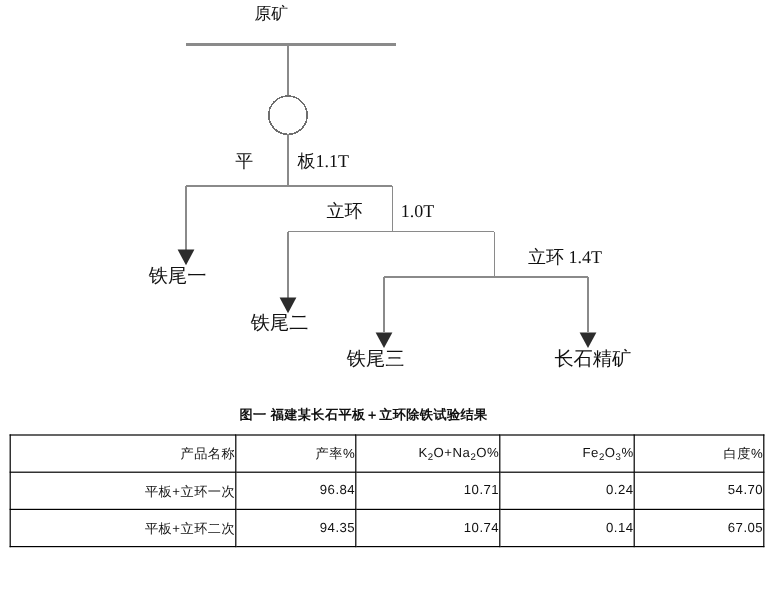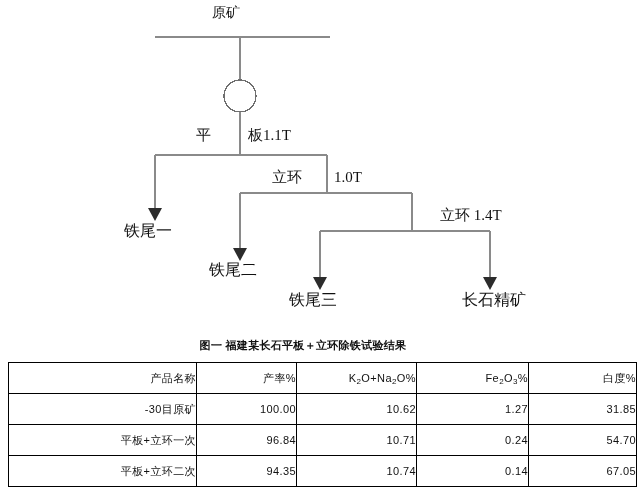--- a/index.html
+++ b/index.html
@@ -150,27 +150,20 @@
     <tr>
       <th>产品名称</th>
       <th>产率%</th>
       <th><span>K</span><sub>2</sub><span>O+Na</span><sub>2</sub><span>O%</span></th>
       <th><span>Fe</span><sub>2</sub><span>O</span><sub>3</sub><span>%</span></th>
       <th>白度%</th>
     </tr>
   </thead>
   <tbody>
     <tr>
-      <td>-30目原矿</td>
-      <td>100.00</td>
-      <td>10.62</td>
-      <td>1.27</td>
-      <td>31.85</td>
-    </tr>
-    <tr>
       <td>平板+立环一次</td>
       <td>96.84</td>
       <td>10.71</td>
       <td>0.24</td>
       <td>54.70</td>
     </tr>
     <tr>
       <td>平板+立环二次</td>
       <td>94.35</td>
       <td>10.74</td>

